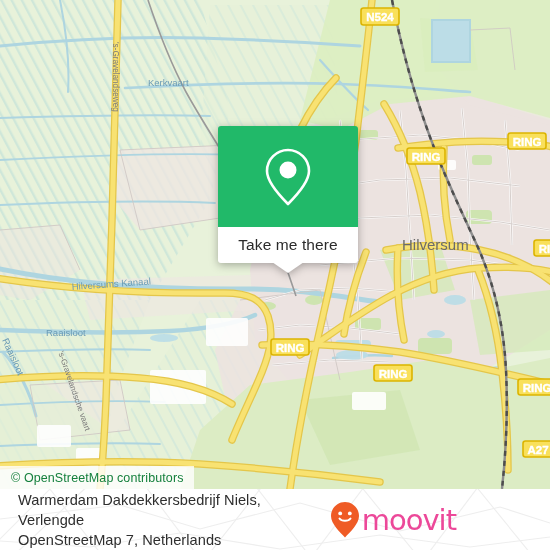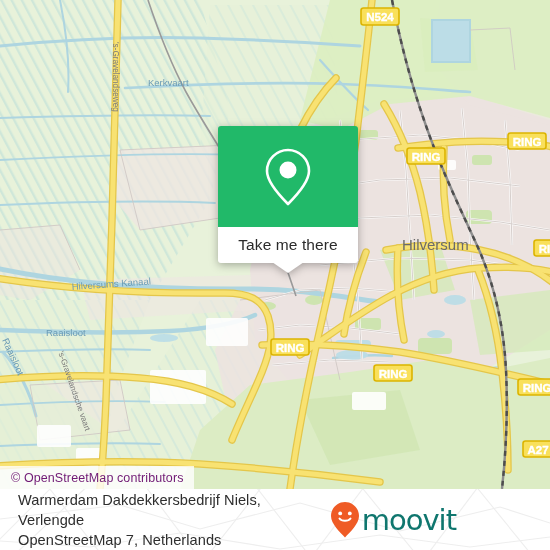--- a/index.html
+++ b/index.html
@@ -35,21 +35,21 @@
   .attrib {
     position: absolute;
     left: 0;
     top: 466px;
     height: 23px;
     background: rgba(255,255,255,0.80);
     display: flex;
     align-items: center;
     padding: 0 10px 0 11px;
     font-size: 12.5px;
-    color: #701a75;
+    color: #15803d;
     letter-spacing: 0.1px;
     white-space: nowrap;
     z-index: 30;
   }
 
   
   .callout {
     position: absolute;
     left: 190px;
     top: 126px;
@@ -121,21 +121,21 @@
     letter-spacing: 0.05px;
   }
   .brand {
     display: flex;
     align-items: center;
     gap: 2px;
     padding-right: 6px;
   }
   .brand-word {
     font-size: 29px;
-    color: #0f766e;
+    color: #ec4899;
     letter-spacing: -1.0px;
     font-family: "DejaVu Sans", sans-serif;
     font-weight: 400;
   }
 </style>
 </head>
 <body>
 
 <div id="app">
 

